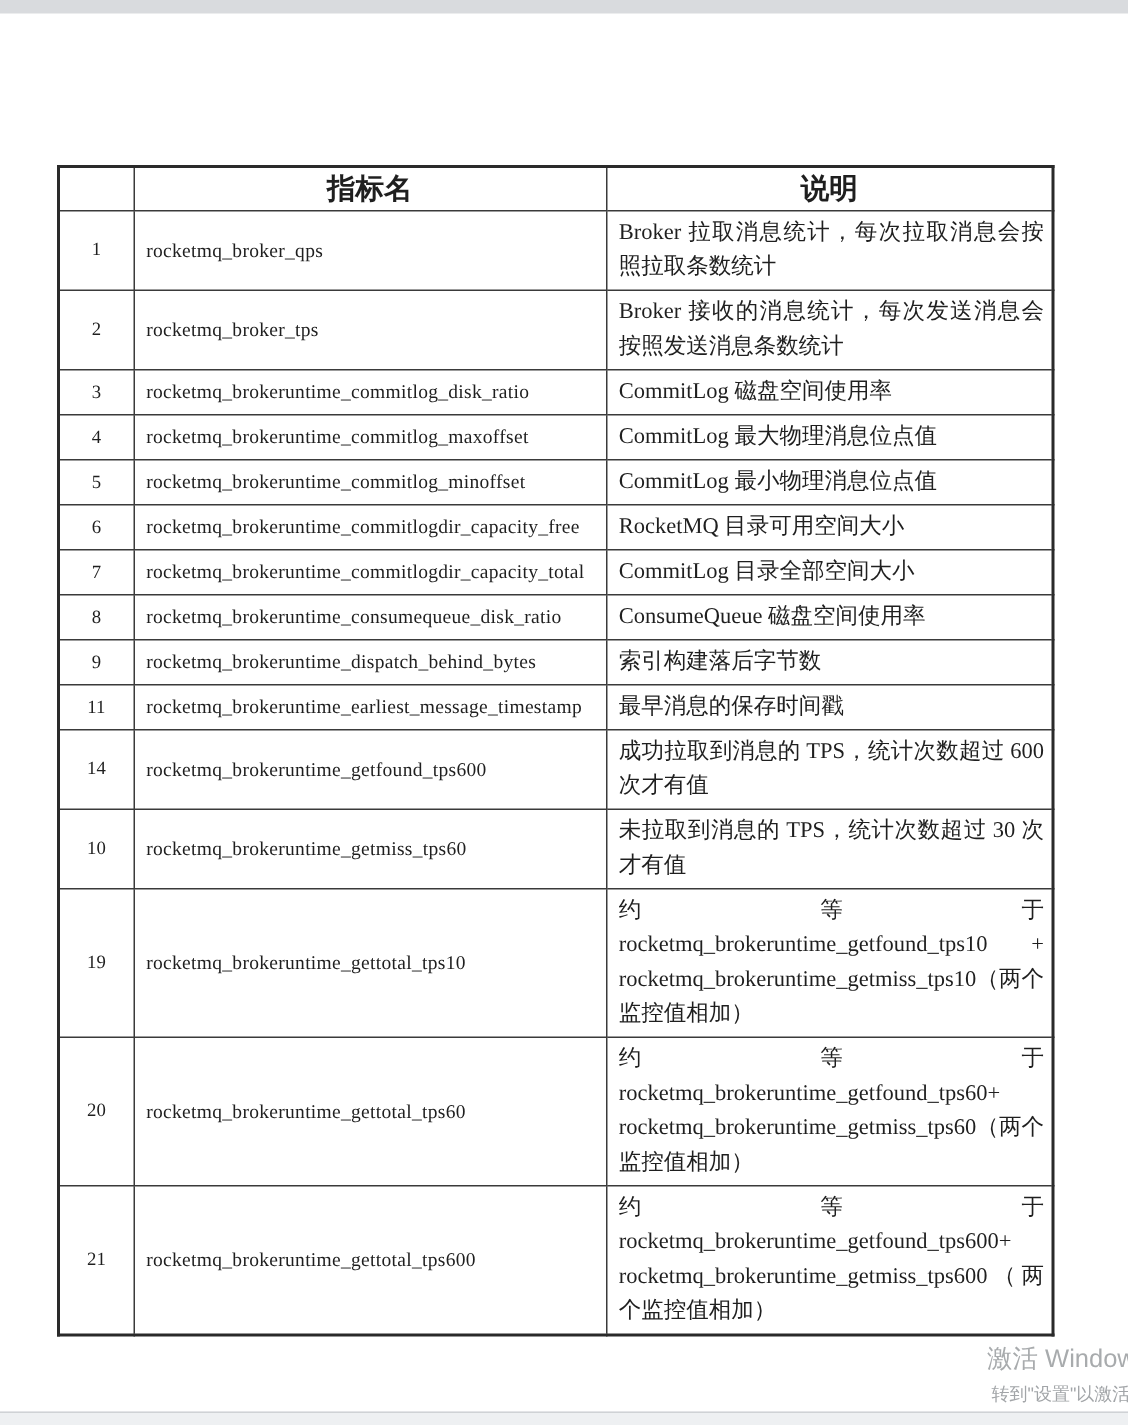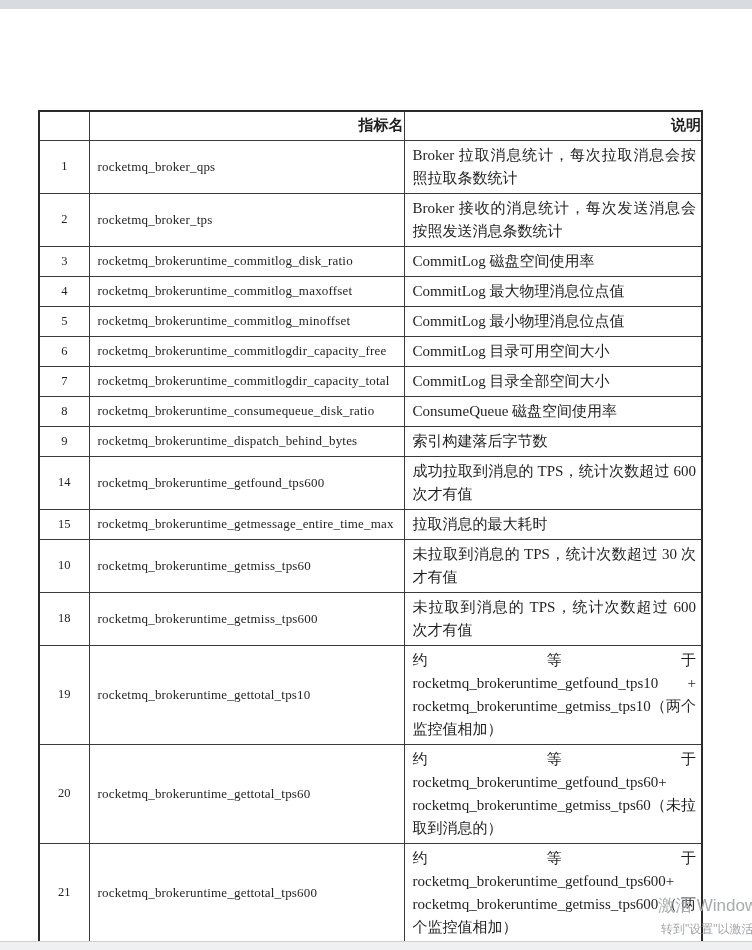--- a/index.html
+++ b/index.html
@@ -33,23 +33,23 @@
   }
   table.metrics th, table.metrics td {
     border: 1px solid #3a3a3a;
     vertical-align: middle;
   }
   col.c-num  { width: 50px; }
   col.c-name { width: 315px; }
   col.c-desc { width: 298px; }
   table.metrics th {
     height: 29px;
-    font-size: 15px;
+    font-size: 19px;
     font-weight: bold;
-    text-align: right;
+    text-align: center;
   }
   td.num {
     height: 28px;
     text-align: center;
     font-size: 12.5px;
   }
   td.name {
     padding-left: 8px;
     font-size: 13px;
     white-space: nowrap;
@@ -127,21 +127,21 @@
 
   <tr>
     <td class="num">5</td>
     <td class="name">rocketmq_brokeruntime_commitlog_minoffset</td>
     <td class="desc">CommitLog 最小物理消息位点值</td>
   </tr>
 
   <tr>
     <td class="num">6</td>
     <td class="name">rocketmq_brokeruntime_commitlogdir_capacity_free</td>
-    <td class="desc">CommitLog 目录可用空间大小</td>
+    <td class="desc">RocketMQ 目录可用空间大小</td>
   </tr>
 
   <tr>
     <td class="num">7</td>
     <td class="name">rocketmq_brokeruntime_commitlogdir_capacity_total</td>
     <td class="desc">CommitLog 目录全部空间大小</td>
   </tr>
 
   <tr>
     <td class="num">8</td>
@@ -149,58 +149,53 @@
     <td class="desc">ConsumeQueue 磁盘空间使用率</td>
   </tr>
 
   <tr>
     <td class="num">9</td>
     <td class="name">rocketmq_brokeruntime_dispatch_behind_bytes</td>
     <td class="desc">索引构建落后字节数</td>
   </tr>
 
 
+  <tr>
+    <td class="num">11</td>
+    <td class="name">rocketmq_brokeruntime_earliest_message_timestamp</td>
+    <td class="desc">最早消息的保存时间戳</td>
+  </tr>
 
 
 
   <tr>
     <td class="num">14</td>
     <td class="name">rocketmq_brokeruntime_getfound_tps600</td>
     <td class="desc">成功拉取到消息的 TPS，统计次数超过 600 次才有值</td>
   </tr>
 
-  <tr>
-    <td class="num">15</td>
-    <td class="name">rocketmq_brokeruntime_getmessage_entire_time_max</td>
-    <td class="desc">拉取消息的最大耗时</td>
-  </tr>
 
 
   <tr>
     <td class="num">10</td>
     <td class="name">rocketmq_brokeruntime_getmiss_tps60</td>
     <td class="desc">未拉取到消息的 TPS，统计次数超过 30 次才有值</td>
   </tr>
 
-  <tr>
-    <td class="num">18</td>
-    <td class="name">rocketmq_brokeruntime_getmiss_tps600</td>
-    <td class="desc">未拉取到消息的 TPS，统计次数超过 600 次才有值</td>
-  </tr>
 
   <tr>
     <td class="num">19</td>
     <td class="name">rocketmq_brokeruntime_gettotal_tps10</td>
     <td class="desc">约等于 rocketmq_brokeruntime_getfound_tps10 + rocketmq_brokeruntime_getmiss_tps10（两个监控值相加）</td>
   </tr>
 
   <tr>
     <td class="num">20</td>
     <td class="name">rocketmq_brokeruntime_gettotal_tps60</td>
-    <td class="desc">约等于 rocketmq_brokeruntime_getfound_tps60+ rocketmq_brokeruntime_getmiss_tps60（未拉取到消息的）</td>
+    <td class="desc">约等于 rocketmq_brokeruntime_getfound_tps60+ rocketmq_brokeruntime_getmiss_tps60（两个监控值相加）</td>
   </tr>
 
   <tr>
     <td class="num">21</td>
     <td class="name">rocketmq_brokeruntime_gettotal_tps600</td>
     <td class="desc">约等于 rocketmq_brokeruntime_getfound_tps600+ rocketmq_brokeruntime_getmiss_tps600（两个监控值相加）</td>
   </tr>
 </tbody>
 </table>
 

